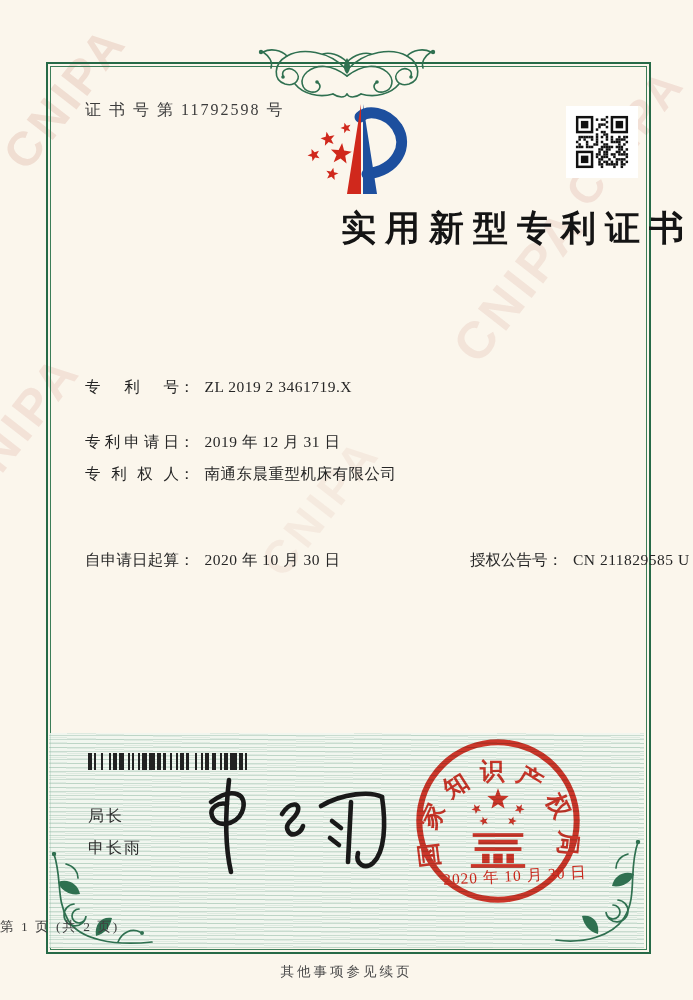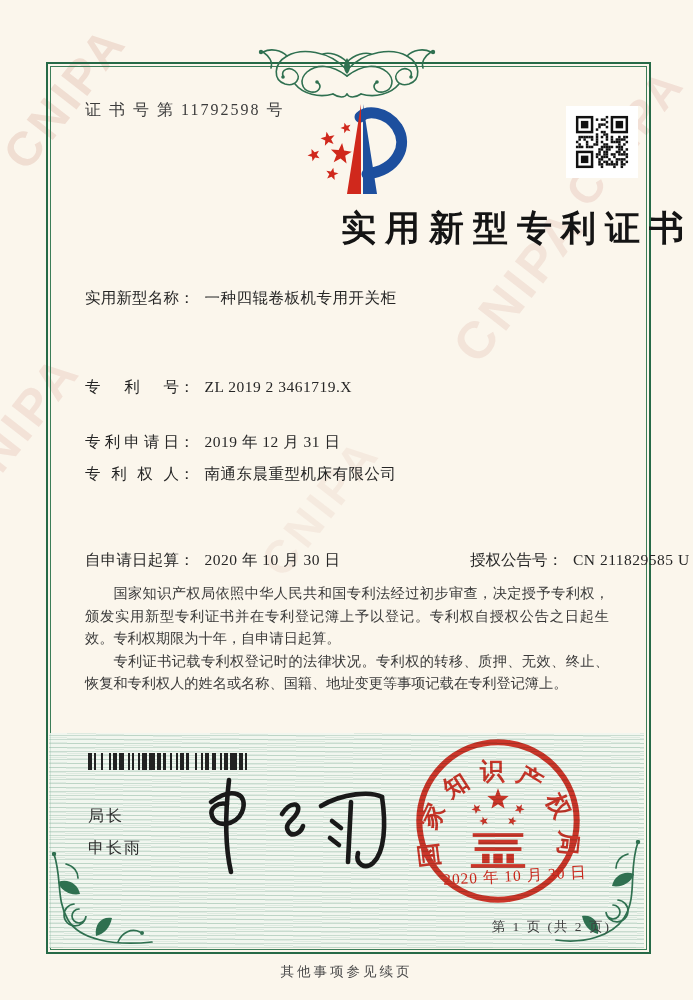--- a/index.html
+++ b/index.html
@@ -35,21 +35,21 @@
   .paras{position:absolute;left:85px;top:582px;width:524px;font-size:14.2px;
       line-height:22.5px;color:#3a3a3a;text-align:justify;}
   .paras p{margin:0;text-indent:2em;}
   .barcode{position:absolute;left:88px;top:753px;height:17px;display:flex;}
   .barcode span{display:block;height:100%;}
   .sig-label{position:absolute;left:88px;font-size:16px;color:#2d2d2d;letter-spacing:2px;}
   .sig-svg{position:absolute;left:185px;top:772px;}
   .seal{position:absolute;left:409px;top:732px;opacity:.93;mix-blend-mode:multiply;}
   .seal-date{position:absolute;left:430px;top:866px;width:170px;text-align:center;
       color:#c8271b;font-size:15.5px;transform:rotate(-3deg);letter-spacing:1px;}
-  .footer-page{position:absolute;left:0;top:918px;width:611px;text-align:right;
+  .footer-page{position:absolute;left:0;top:918px;width:611px;text-align:left;
       font-size:13.5px;color:#3f3f3f;letter-spacing:2px;}
   .footer-note{position:absolute;left:0;top:963px;width:693px;text-align:center;
       font-size:13.5px;color:#4a4a4a;letter-spacing:3px;}
   .orn{position:absolute;pointer-events:none;}
   svg text{font-family:"Liberation Serif","DejaVu Serif",serif;}
 </style>
 </head>
 <body>
 
 <div class="page">
@@ -255,43 +255,36 @@
     <polygon points="80,6 80,96 94,96" fill="#1d4f9e"></polygon>
     <polygon fill="#d0281c" points="61.37,24.75 63.74,27.81 67.49,26.83 65.31,30.03 67.40,33.30 63.68,32.21 61.23,35.21 61.11,31.33 57.50,29.92 61.15,28.62"></polygon>
     <polygon fill="#d0281c" points="43.51,33.65 46.31,38.13 51.53,37.31 48.13,41.36 50.53,46.07 45.63,44.09 41.88,47.82 42.26,42.55 37.55,40.15 42.68,38.87"></polygon>
     <polygon fill="#d0281c" points="59.10,45.05 61.08,52.55 68.75,53.66 62.23,57.86 63.54,65.50 57.54,60.60 50.68,64.21 53.49,56.98 47.93,51.57 55.67,52.01"></polygon>
     <polygon fill="#d0281c" points="28.47,51.01 31.62,54.34 35.91,52.74 33.72,56.77 36.57,60.36 32.06,59.51 29.53,63.33 28.94,58.79 24.52,57.56 28.66,55.59"></polygon>
     <polygon fill="#d0281c" points="50.29,69.63 51.01,74.15 55.46,75.26 51.38,77.34 51.70,81.91 48.46,78.68 44.21,80.39 46.29,76.31 43.34,72.80 47.87,73.52"></polygon>
   </svg>
 
   <div class="title">实用新型专利证书</div>
 
-  <div class="frow" style="top:288px;">
-    <span class="flabel">实用新型名称</span><span class="fcolon">：</span><span class="fval">一种四辊卷板机专用开关柜</span>
-  </div>
   <div class="frow" style="top:377px;">
     <span class="flabel">专利号</span><span class="fcolon">：</span><span class="fval">ZL 2019 2 3461719.X</span>
   </div>
   <div class="frow" style="top:420px;margin-top:12px;">
     <span class="flabel">专利申请日</span><span class="fcolon">：</span><span class="fval">2019 年 12 月 31 日</span>
   </div>
   <div class="frow" style="top:464px;">
     <span class="flabel">专利权人</span><span class="fcolon">：</span><span class="fval">南通东晨重型机床有限公司</span>
   </div>
   <div class="frow" style="top:550px;">
     <span class="flabel">自申请日起算</span><span class="fcolon">：</span><span class="fval">2020 年 10 月 30 日</span>
     <span class="frow2">
       <span>授权公告号</span><span class="fcolon">：</span><span class="fval">CN 211829585 U</span>
     </span>
   </div>
 
-  <div class="paras">
-    <p>国家知识产权局依照中华人民共和国专利法经过初步审查，决定授予专利权，颁发实用新型专利证书并在专利登记簿上予以登记。专利权自授权公告之日起生效。专利权期限为十年，自申请日起算。</p>
-    <p>专利证书记载专利权登记时的法律状况。专利权的转移、质押、无效、终止、恢复和专利权人的姓名或名称、国籍、地址变更等事项记载在专利登记簿上。</p>
-  </div>
 
   <div class="barcode" id="barcode">
       <span style="width: 4.2px; background: rgb(34, 34, 34);"></span>
       <span style="width: 2.1px; background: transparent;"></span>
       <span style="width: 2.1px; background: rgb(34, 34, 34);"></span>
       <span style="width: 4.2px; background: transparent;"></span>
       <span style="width: 2.1px; background: rgb(34, 34, 34);"></span>
       <span style="width: 6.3px; background: transparent;"></span>
       <span style="width: 2.1px; background: rgb(34, 34, 34);"></span>
       <span style="width: 2.1px; background: transparent;"></span>

